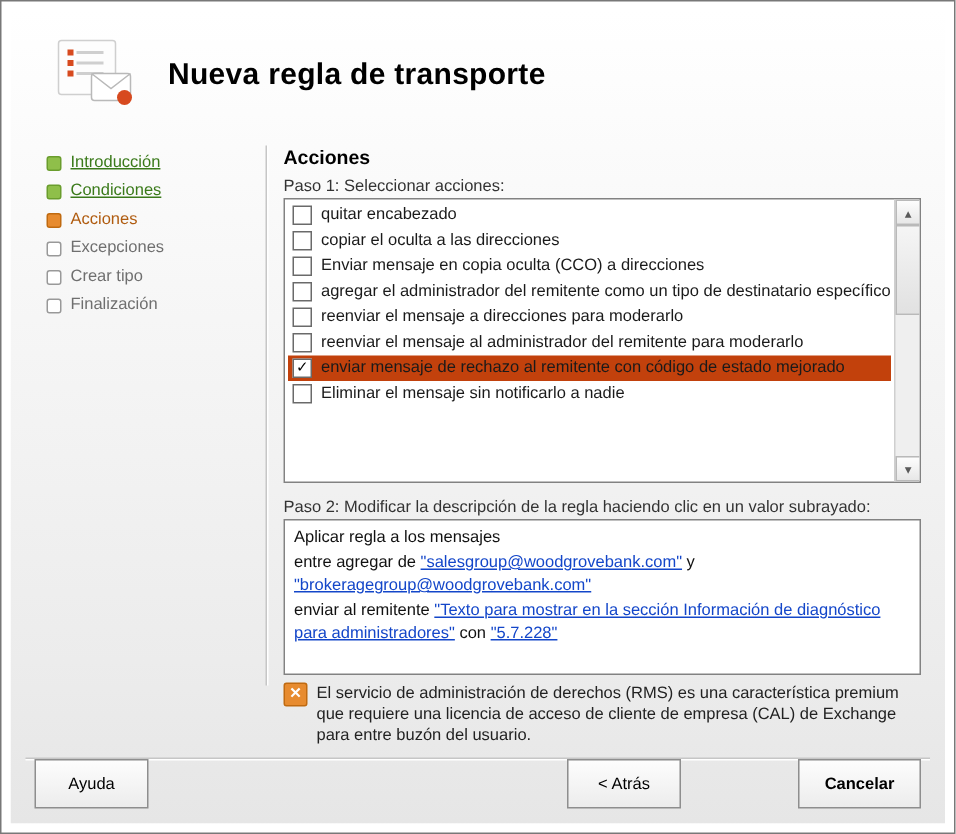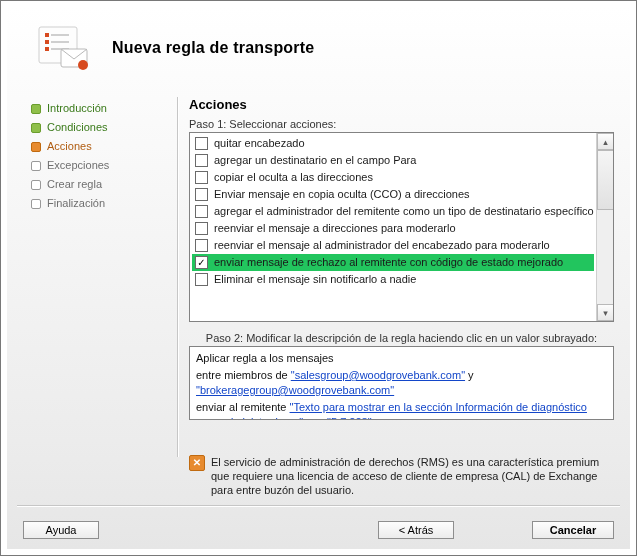--- a/index.html
+++ b/index.html
@@ -23,40 +23,40 @@
     border:1px solid #ffffff;
   }
   .header {
     position:absolute; left:0; top:0; right:0; height:80px;
   }
   .header-icon {
     position:absolute; left:30px; top:16px; width:54px; height:48px;
   }
   .header-title {
     position:absolute; left:105px; top:32px;
-    font-size:16px; font-weight:bold;
+    font-size:20px; font-weight:bold;
     letter-spacing:0.2px;
   }
   .sidebar {
     position:absolute; left:24px; top:92px; width:120px;
   }
   .side-item {
     display:flex; align-items:center;
     height:19px; line-height:19px;
     cursor:default;
   }
   .side-bullet {
     width:10px; height:10px; margin-right:6px;
     border:1px solid #999; border-radius:2px;
     background:#fff;
   }
   .side-bullet.done { background:#8fbf4a; border-color:#6a9d2d; }
   .side-bullet.active { background:#e78b2f; border-color:#c06a10; }
   .side-item .lbl { color:#6f6f6f; }
-  .side-item.done .lbl { color:#3a7a1a; }
+  .side-item.done .lbl { color:#3a7a1a;text-decoration:underline; }
   .side-item.active .lbl { color:#b05c10; font-weight:normal; }
 
   .vsep {
     position:absolute; left:170px; top:90px; bottom:92px;
     width:0; border-left:1px solid #c6c6c6; border-right:1px solid #ffffff;
   }
 
   .main {
     position:absolute; left:182px; top:90px; right:16px; bottom:96px;
   }
@@ -76,21 +76,21 @@
     position:absolute; left:0; top:0; right:17px; bottom:0;
     padding:2px 2px;
   }
   .al-row {
     display:flex; align-items:center;
     height:17px; line-height:17px;
     padding:0 3px;
     white-space:nowrap;
     overflow:hidden;
   }
-  .al-row.selected { background:#22c55e; }
+  .al-row.selected { background:#c2410c; }
   .al-check {
     width:13px; height:13px; min-width:13px;
     border:1px solid #6a6a6a; background:#fff;
     margin-right:6px;
     display:flex; align-items:center; justify-content:center;
     font-size:10px; line-height:10px; color:#000;
   }
   .al-check.checked::after { content:"✓"; }
   .al-text { color:#1a1a1a; }
 
@@ -111,21 +111,21 @@
   .sb-thumb {
     position:absolute; left:0; width:17px;
     top:17px; height:60px;
     background:linear-gradient(#f5f5f5,#e1e1e1);
     border:1px solid #b9b9b9;
   }
 
   .desc-box {
     border:1px solid #828282;
     background:#fff;
-    height:74px;
+    height:104px;
     padding:4px 6px;
     overflow:hidden;
     line-height:15px;
     color:#111;
   }
   .desc-box .link {
     color:#1346c9; text-decoration:underline; cursor:pointer;
   }
   .desc-box .part { margin-bottom:2px; }
 
@@ -140,21 +140,21 @@
     display:flex; align-items:center; justify-content:center;
     color:#fff; font-size:10px; font-weight:bold;
   }
 
   .btnbar-sep {
     position:absolute; left:10px; right:10px; bottom:42px;
     height:0; border-top:1px solid #c6c6c6; border-bottom:1px solid #ffffff;
   }
   .btn {
     position:absolute; bottom:10px;
-    height:18px; min-width:76px;
+    height:33px; min-width:76px;
     background:linear-gradient(#fdfdfd,#ececec);
     border:1px solid #8e8e8e;
     font:11px "Segoe UI", Tahoma, sans-serif;
     padding:0 10px;
     cursor:pointer;
   }
   .btn.default {
     border:2px solid #5a9be0;
     padding:0 9px;
     height:23px;
@@ -200,21 +200,21 @@
       <div class="side-item active">
         <span class="side-bullet active"></span>
         <span class="lbl">Acciones</span>
       </div>
       <div class="side-item">
         <span class="side-bullet"></span>
         <span class="lbl">Excepciones</span>
       </div>
       <div class="side-item">
         <span class="side-bullet"></span>
-        <span class="lbl">Crear regla</span>
+        <span class="lbl">Crear tipo</span>
       </div>
       <div class="side-item">
         <span class="side-bullet"></span>
         <span class="lbl">Finalización</span>
       </div>
     </div>
 
     <div class="vsep"></div>
 
     <div class="main">
@@ -222,63 +222,59 @@
 
       <div class="step-label">Paso 1: Seleccionar acciones:</div>
       <div class="actions-list">
         <div class="al-scroll">
           <div class="al-row">
             <span class="al-check"></span>
             <span class="al-text">quitar encabezado</span>
           </div>
           <div class="al-row">
             <span class="al-check"></span>
-            <span class="al-text">agregar un destinatario en el campo Para</span>
-          </div>
-          <div class="al-row">
-            <span class="al-check"></span>
             <span class="al-text">copiar el oculta a las direcciones</span>
           </div>
           <div class="al-row">
             <span class="al-check"></span>
             <span class="al-text">Enviar mensaje en copia oculta (CCO) a direcciones</span>
           </div>
           <div class="al-row">
             <span class="al-check"></span>
             <span class="al-text">agregar el administrador del remitente como un tipo de destinatario específico</span>
           </div>
           <div class="al-row">
             <span class="al-check"></span>
             <span class="al-text">reenviar el mensaje a direcciones para moderarlo</span>
           </div>
           <div class="al-row">
             <span class="al-check"></span>
-            <span class="al-text">reenviar el mensaje al administrador del encabezado para moderarlo</span>
+            <span class="al-text">reenviar el mensaje al administrador del remitente para moderarlo</span>
           </div>
           <div class="al-row selected">
             <span class="al-check checked"></span>
             <span class="al-text">enviar mensaje de rechazo al remitente con código de estado mejorado</span>
           </div>
           <div class="al-row">
             <span class="al-check"></span>
             <span class="al-text">Eliminar el mensaje sin notificarlo a nadie</span>
           </div>
         </div>
         <div class="scrollbar">
           <div class="sb-btn sb-up">▴</div>
           <div class="sb-thumb"></div>
           <div class="sb-btn sb-down">▾</div>
         </div>
       </div>
 
-      <div class="step-label" style="margin-top:10px;text-align:center;">Paso 2: Modificar la descripción de la regla haciendo clic en un valor subrayado:</div>
+      <div class="step-label" style="margin-top:10px;">Paso 2: Modificar la descripción de la regla haciendo clic en un valor subrayado:</div>
       <div class="desc-box">
         <div class="part">Aplicar regla a los mensajes</div>
         <div class="part">
-          <span>entre miembros de </span><span class="link">"salesgroup@woodgrovebank.com"</span><span> y </span><span class="link">"brokeragegroup@woodgrovebank.com"</span>
+          <span>entre agregar de </span><span class="link">"salesgroup@woodgrovebank.com"</span><span> y </span><span class="link">"brokeragegroup@woodgrovebank.com"</span>
         </div>
         <div class="part">
           <span>enviar al remitente </span><span class="link">"Texto para mostrar en la sección Información de diagnóstico para administradores"</span><span> con </span><span class="link">"5.7.228"</span>
         </div>
       </div>
     </div>
 
     <div class="notice">
       <div class="notice-icon">✕</div>
       <div>El servicio de administración de derechos (RMS) es una característica premium que requiere una licencia de acceso de cliente de empresa (CAL) de Exchange para entre buzón del usuario.</div>

